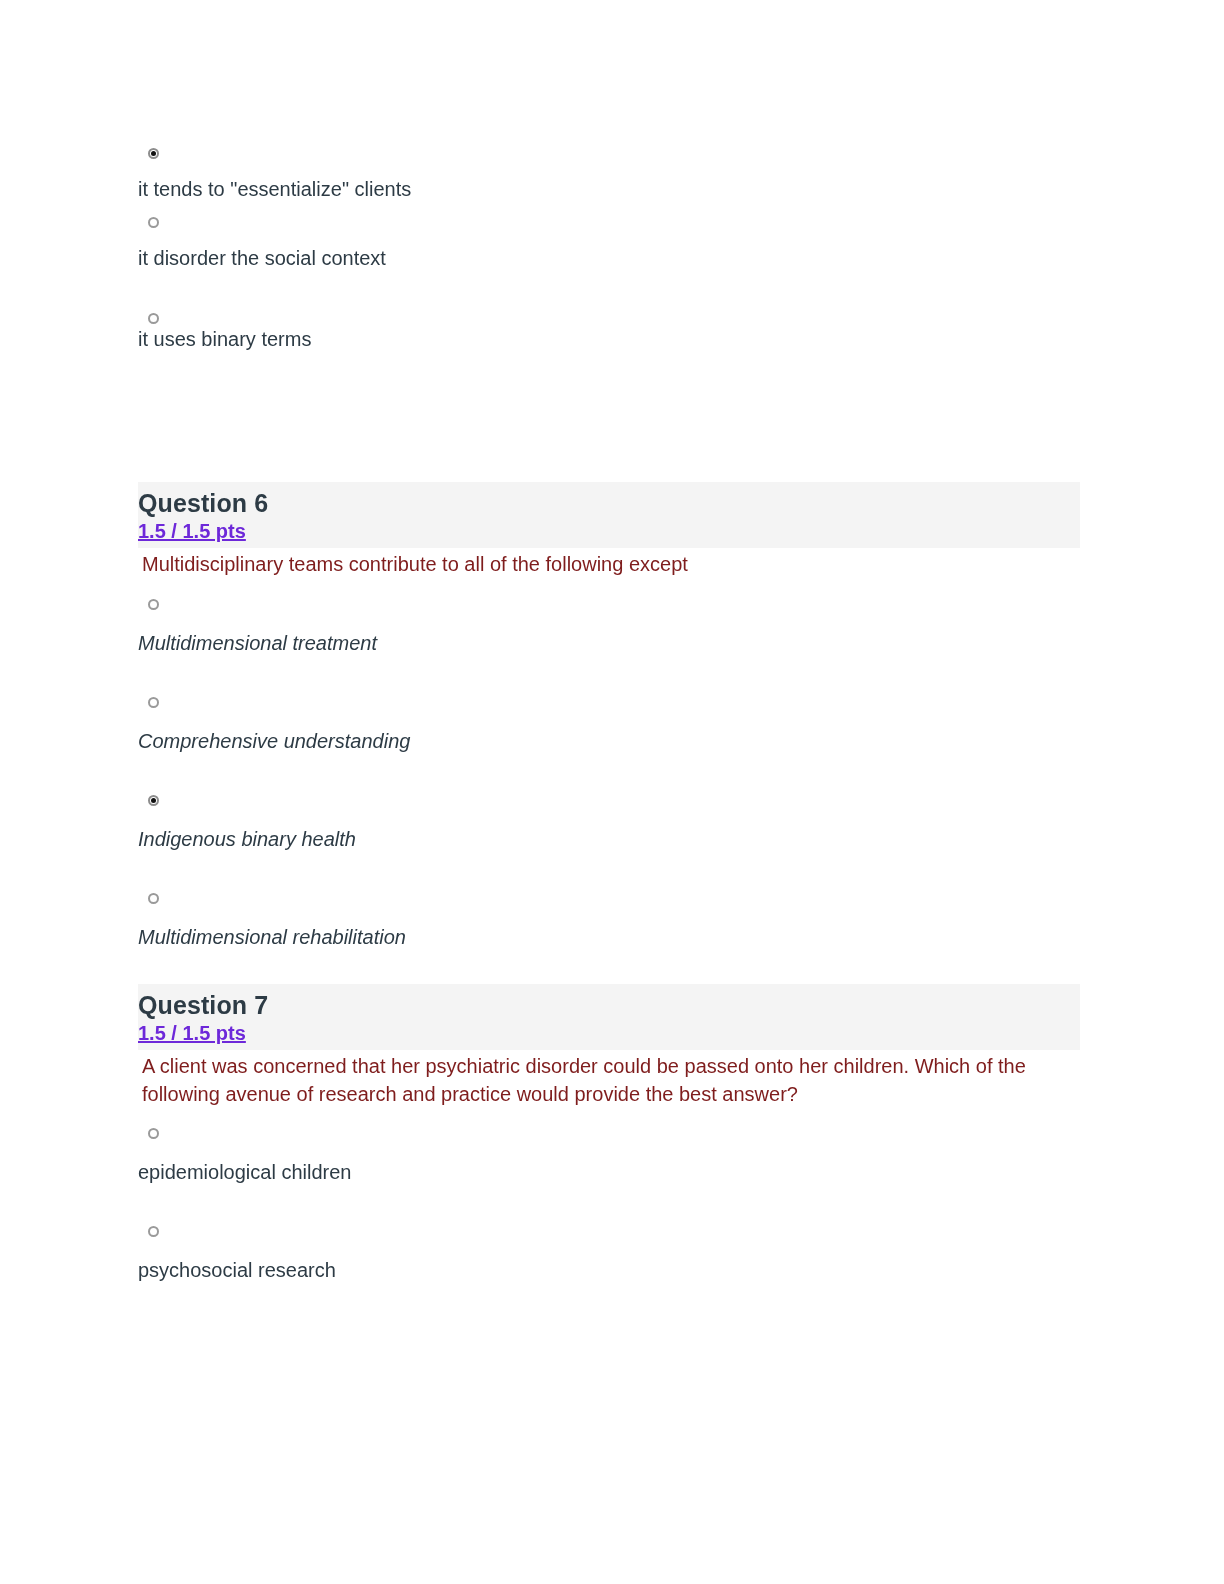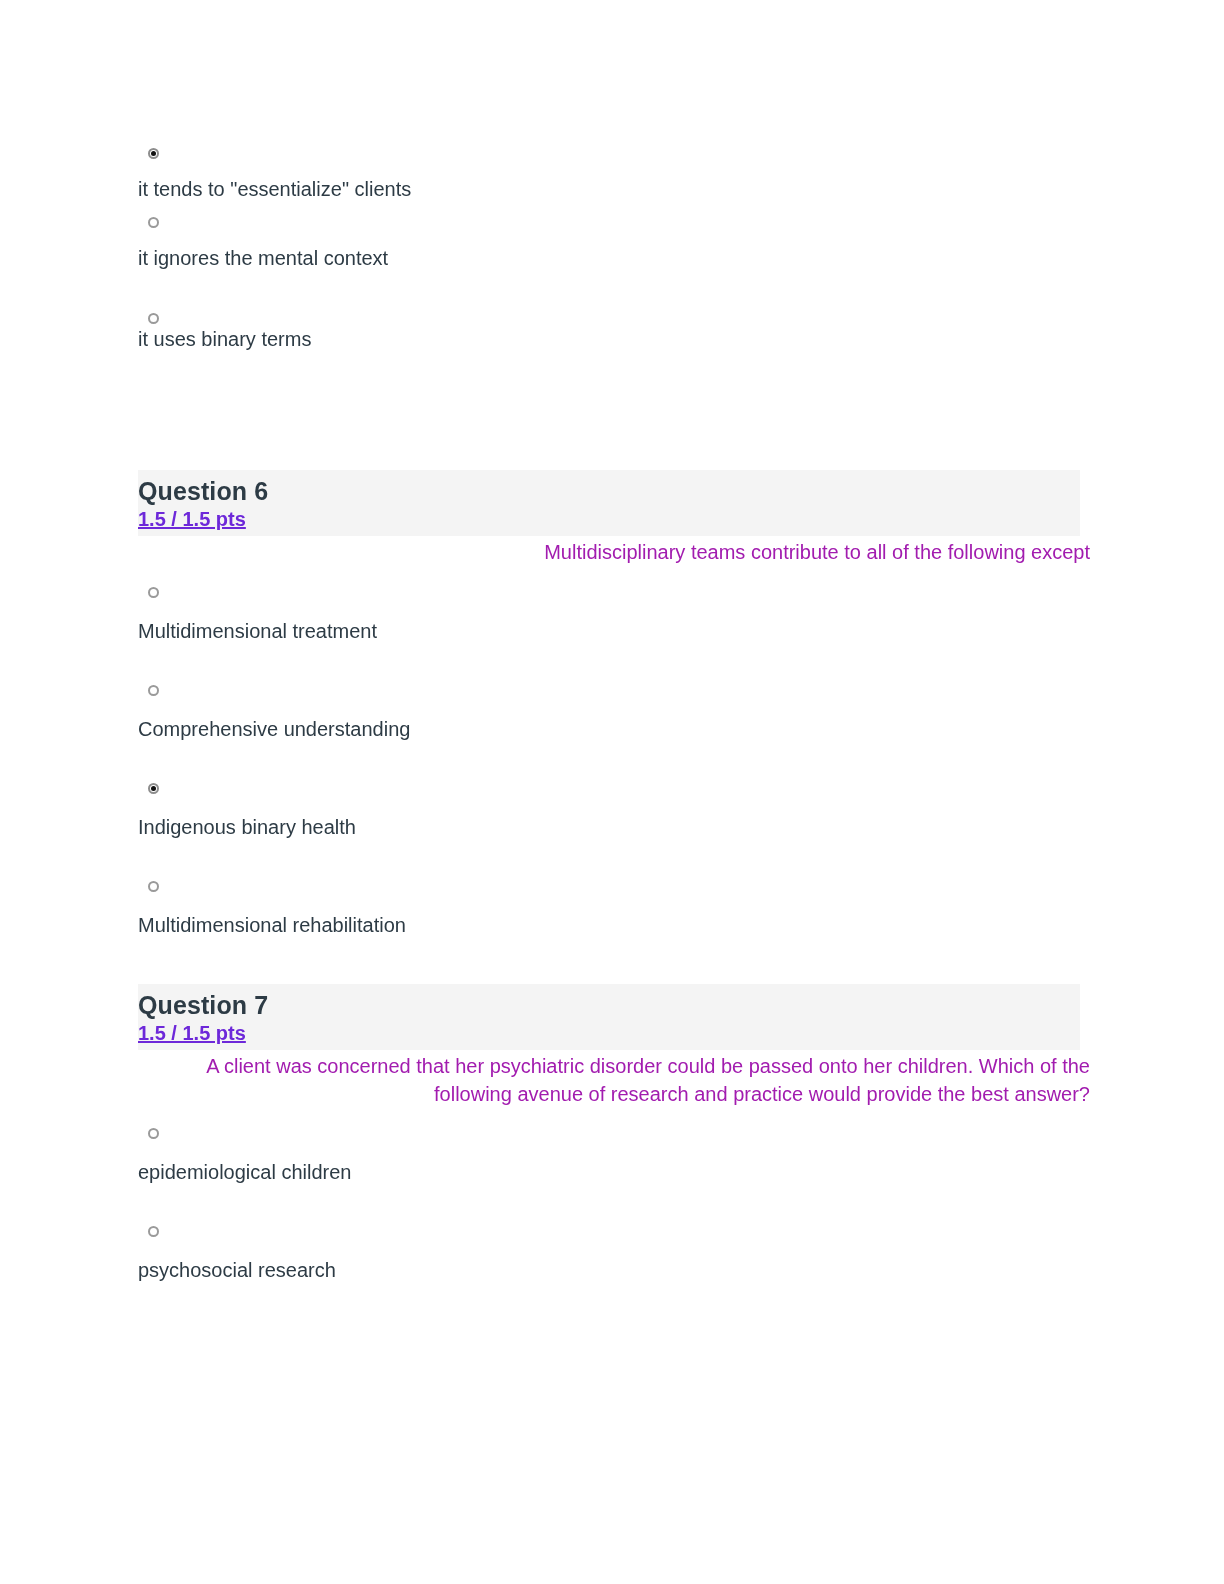--- a/index.html
+++ b/index.html
@@ -93,62 +93,61 @@
     font-size: 20px;
     line-height: 26px;
     font-weight: bold;
     color: #6d28d9;
     margin: 0;
     text-decoration: underline;
   }
   .q-text {
     font-size: 20px;
     line-height: 28px;
-    color: #a21caf;
-    margin: 12px;
+    color: #7f1d1d;
+    margin: 4px;
     width: 940px;
-    text-align: right;
   }
 
   
   .abs { position: absolute; left: 0; }
 </style>
 </head>
 <body>
 
 <div class="page">
   <div class="content">
 
     <div class="abs" style="top:148px;">
 
       <div class="option">
         <span class="radio checked"></span>
         <span class="opt-label" style="margin-top:17px;">it tends to "essentialize" clients</span>
       </div>
 
       <div class="option" style="margin-top:15px;">
         <span class="radio"></span>
-        <span class="opt-label" style="margin-top:17px;">it ignores the mental context</span>
+        <span class="opt-label" style="margin-top:17px;">it disorder the social context</span>
       </div>
 
       <div class="option" style="margin-top:42px;">
         <span class="radio"></span>
         <span class="opt-label" style="margin-top:2px;">it uses binary terms</span>
       </div>
 
     </div>
 
-    <div class="abs" style="top:470px;">
+    <div class="abs" style="top:482px;">
       <div class="q-band">
         <div class="q-title">Question 6</div>
         <div class="q-points">1.5 / 1.5 pts</div>
       </div>
       <div class="q-text" style="margin-top:2px;">Multidisciplinary teams contribute to all of the following except</div>
 
-      <div style="margin-top:21px;">
+      <div style="margin-top:21px;font-style:italic;">
 
         <div class="option">
           <span class="radio"></span>
           <span class="opt-label" style="margin-top:20px;">Multidimensional treatment</span>
         </div>
 
         <div class="option" style="margin-top:41px;">
           <span class="radio"></span>
           <span class="opt-label" style="margin-top:20px;">Comprehensive understanding</span>
         </div>

